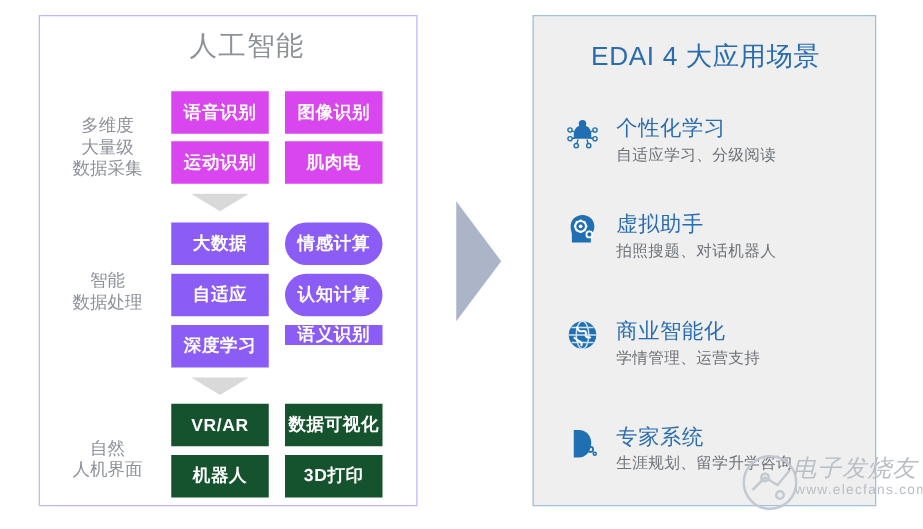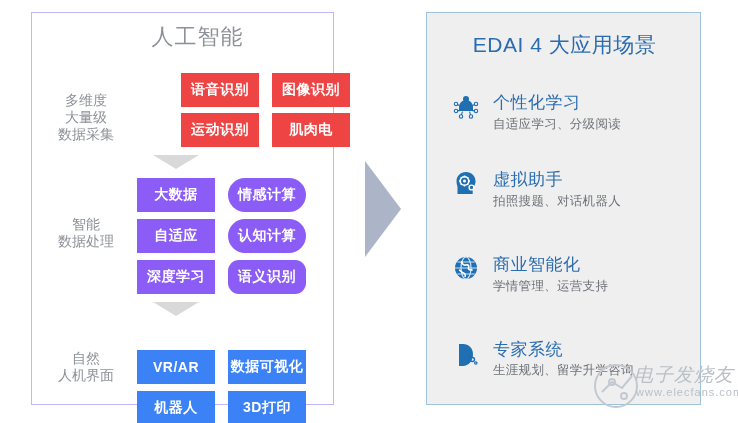--- a/index.html
+++ b/index.html
@@ -54,23 +54,23 @@
     position: absolute;
     box-sizing: border-box;
     color: #ffffff;
     font-size: 14px;
     font-weight: bold;
     display: flex;
     align-items: center;
     justify-content: center;
     letter-spacing: 0.5px;
   }
-  .cell.blue  { background: #ef4444; margin-left: 44px; }
+  .cell.blue  { background: #d946ef; }
   .cell.green { background: #8b5cf6; }
-  .cell.gray  { background: #3b82f6; margin-top: 27px; }
+  .cell.gray  { background: #14532d; }
 
   .col-a { left: 105px; width: 78px; }
   .col-b { left: 196px; width: 78px; }
 
   
   .down-arrow {
     position: absolute;
     width: 0; height: 0;
     border-left: 23px solid transparent;
     border-right: 23px solid transparent;
@@ -196,21 +196,21 @@
   <div class="down-arrow" style="left:121px;top:142px;"></div>
 
   <div class="row-label" style="top:203px;">智能
 数据处理</div>
 
   <div class="cell green col-a" style="top:165px;height:34px;">大数据</div>
   <div class="cell green col-b" style="top:165px;height:34px;border-radius:17px;">情感计算</div>
   <div class="cell green col-a" style="top:206px;height:34px;">自适应</div>
   <div class="cell green col-b" style="top:206px;height:34px;border-radius:17px;">认知计算</div>
   <div class="cell green col-a" style="top:247px;height:34px;">深度学习</div>
-  <div class="cell green col-b" style="top:247px;height:34px;border-radius:11px;">语义识别</div>
+  <div class="cell green col-b" style="top:247px;height:16px;">语义识别</div>
 
   <div class="down-arrow" style="left:121px;top:289px;"></div>
 
   <div class="row-label" style="top:337px;">自然
 人机界面</div>
 
   <div class="cell gray col-a" style="top:310px;height:34px;">VR/AR</div>
   <div class="cell gray col-b" style="top:310px;height:34px;">数据可视化</div>
   <div class="cell gray col-a" style="top:351px;height:34px;">机器人</div>
   <div class="cell gray col-b" style="top:351px;height:34px;">3D打印</div>

